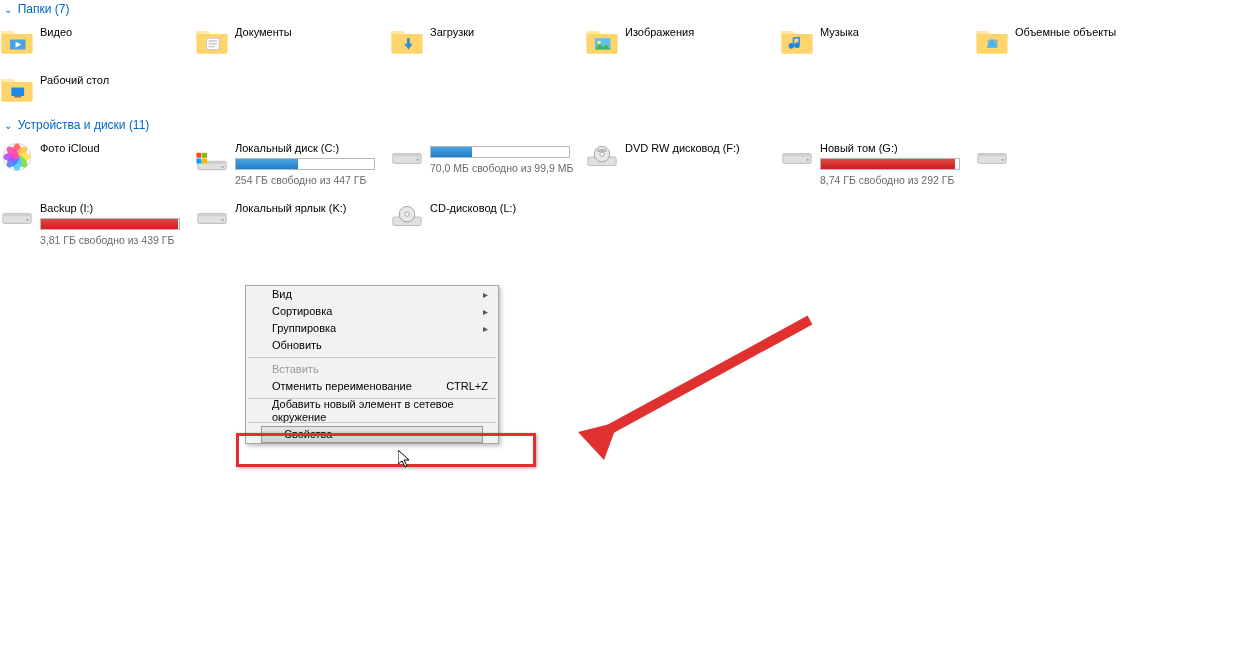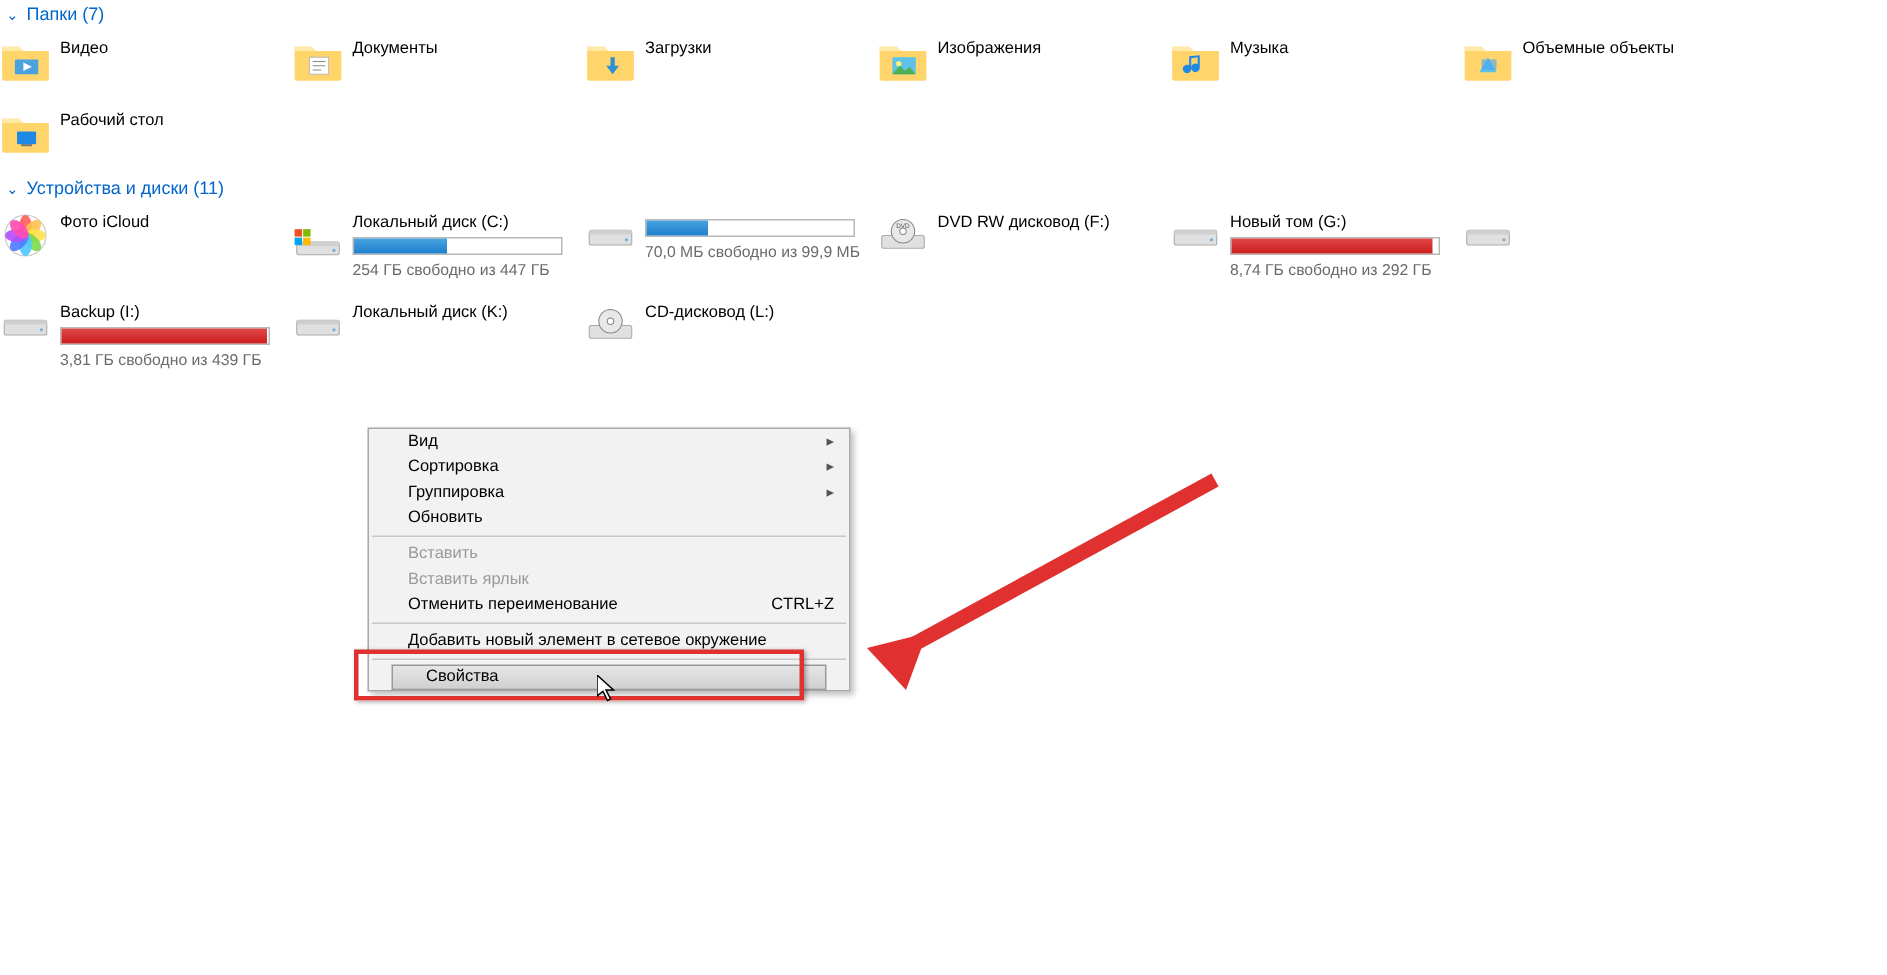--- a/index.html
+++ b/index.html
@@ -68,21 +68,21 @@
   .bar-red  { background: linear-gradient(#e04848, #cc1e1e); }
 
   
   .folder-icon svg { width:34px; height:34px; }
   .drive-icon svg { width:34px; height:24px; }
 
   
   .context-menu {
     position: absolute;
     left: 245px; top: 285px;
-    width: 322px;
+    width: 254px;
     background: #f2f2f2;
     border: 1px solid #a8a8a8;
     box-shadow: 2px 2px 4px rgba(0,0,0,0.25);
     font-size: 11px;
     color:#000;
   }
   .menu-item {
     padding: 2px 10px 2px 26px;
     height: 17px;
     line-height: 13px;
@@ -355,21 +355,21 @@
 
   <div class="item">
     <div class="icon-slot drive-icon">
       <svg viewBox="0 0 48 30" width="34" height="24">
           <rect x="4" y="10" width="40" height="14" rx="2" fill="#e0e0e0" stroke="#aaa"></rect>
           <rect x="4" y="10" width="40" height="4" fill="#cfcfcf"></rect>
           <circle cx="39" cy="19" r="1.5" fill="#6faed9"></circle>
         </svg>
     </div>
     <div class="text-slot">
-        <span>Локальный диск (K:)</span>
+        <span>Локальный ярлык (K:)</span>
       </div>
   </div>
 
   <div class="item">
     <div class="icon-slot">
       <svg viewBox="0 0 48 36" width="34" height="28">
           <rect x="4" y="18" width="40" height="12" rx="2" fill="#e0e0e0" stroke="#aaa"></rect>
           <circle cx="24" cy="14" r="11" fill="#e8e8e8" stroke="#888"></circle>
           <circle cx="24" cy="14" r="3" fill="#fff" stroke="#888"></circle>
         </svg>
@@ -393,23 +393,20 @@
   <div class="menu-item">
       <span>Группировка</span>
       <span class="arrow">▸</span>
     </div>
   <div class="menu-item">
       <span>Обновить</span>
     </div>
   <div class="menu-sep"></div>
   <div class="menu-item disabled">
       <span>Вставить</span>
-    </div>
-  <div class="menu-item disabled">
-      <span>Вставить ярлык</span>
     </div>
   <div class="menu-item">
       <span>Отменить переименование</span>
       <span>CTRL+Z</span>
     </div>
   <div class="menu-sep"></div>
   <div class="menu-item">
       <span>Добавить новый элемент в сетевое окружение</span>
     </div>
   <div class="menu-sep"></div>

